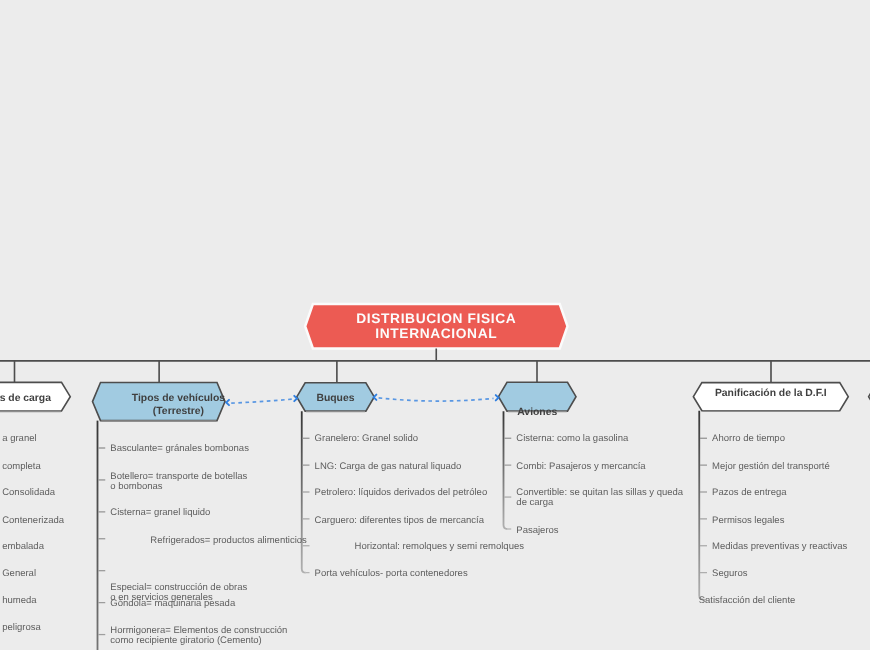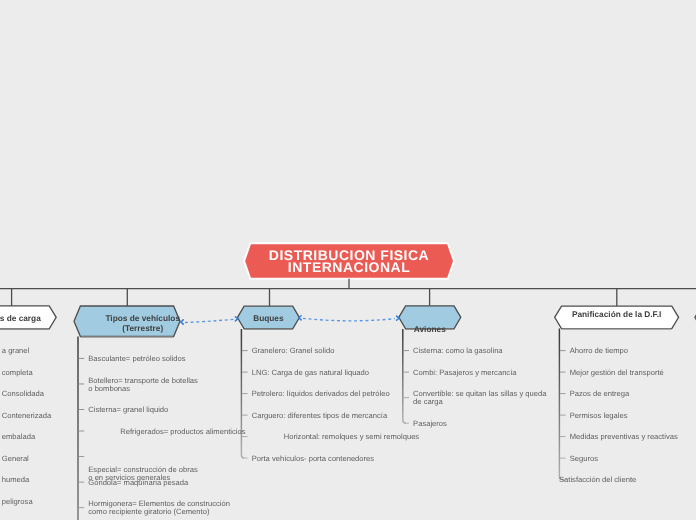--- a/index.html
+++ b/index.html
@@ -4,21 +4,21 @@
 <style>
   html,body{margin:0;padding:0;}
   body{width:696px;height:520px;background:#ececec;overflow:hidden;
        font-family:"Liberation Sans",sans-serif;-webkit-font-smoothing:antialiased;text-rendering:geometricPrecision;}
   #stage{position:absolute;left:0;top:0;width:696px;height:520px;background:#ececec;overflow:hidden;}
   #lines{position:absolute;left:0;top:0;}
   .item{position:absolute;color:#5e5e5e;font-size:7.6px;line-height:8.1px;white-space:pre;}
   .nodetext{position:absolute;font-weight:bold;color:#3f3f3f;text-align:center;white-space:pre;
             font-size:8.3px;line-height:10.3px;letter-spacing:0px;}
   .centertext{position:absolute;font-weight:bold;color:#fcfcfc;text-align:center;white-space:pre;
-            font-size:14px;line-height:11.7px;letter-spacing:0.5px;}
+            font-size:11px;line-height:11.7px;letter-spacing:0.5px;}
 </style>
 </head>
 <body>
 
 <div id="stage">
   <svg id="lines" width="696" height="520">
       <path d="M0 288.7 H696" stroke="#4d4d4d" stroke-width="1.3" fill="none"></path>
       <path d="M250.29999999999998 243.2 H447.8 L454 261 L447.8 278.8 H250.29999999999998 L244.1 261 Z" fill="#ec5b53" stroke="#fbfbfb" stroke-width="2" stroke-linejoin="miter"></path>
       <path d="M349 278.8 V288.7" stroke="#4d4d4d" stroke-width="1.3" fill="none"></path>
       <path d="M11.6 288.7 V305.9" stroke="#4d4d4d" stroke-width="1.3" fill="none"></path>
@@ -114,21 +114,21 @@
     <div class="nodetext" style="left:694.9px;top:306.90000000000003px;width:126.10000000000002px;height:22.5px;display:flex;align-items:center;justify-content:center;"><span></span></div>
     <div class="centertext" style="left:244.1px;top:244.39999999999998px;width:209.9px;height:35.60000000000002px;display:flex;align-items:center;justify-content:center;"><div><span>DISTRIBUCION FISICA</span><br><span>INTERNACIONAL</span></div></div>
     <div class="item" style="left:-21px;top:347.2px;">Carga a granel</div>
     <div class="item" style="left:-21px;top:368.7px;">Carga completa</div>
     <div class="item" style="left:-21px;top:390.2px;">Carga Consolidada</div>
     <div class="item" style="left:-21px;top:411.7px;">Carga Contenerizada</div>
     <div class="item" style="left:-21px;top:433.2px;">Carga embalada</div>
     <div class="item" style="left:-21px;top:454.7px;">Carga General</div>
     <div class="item" style="left:-21px;top:476.2px;">Carga humeda</div>
     <div class="item" style="left:-21px;top:497.7px;">Carga peligrosa</div>
-    <div class="item" style="left:88.3px;top:355px;">Basculante= petróleo solidos</div>
+    <div class="item" style="left:88.3px;top:355px;">Basculante= gránales bombonas</div>
     <div class="item" style="left:88.3px;top:376.5px;">Botellero= transporte de botellas
 o bombonas</div>
     <div class="item" style="left:88.3px;top:406.1px;">Cisterna= granel liquido</div>
     <div class="item" style="left:88.3px;top:427.6px;padding-left:32px;">Refrigerados= productos alimenticios</div>
     <div class="item" style="left:88.3px;top:466px;">Especial= construcción de obras
 o en servicios generales</div>
     <div class="item" style="left:88.3px;top:478.70000000000005px;">Góndola= maquinaria pesada</div>
     <div class="item" style="left:88.3px;top:500.20000000000005px;">Hormigonera= Elementos de construcción
 como recipiente giratorio (Cemento)</div>
     <div class="item" style="left:251.70000000000002px;top:347.2px;">Granelero: Granel solido</div>

